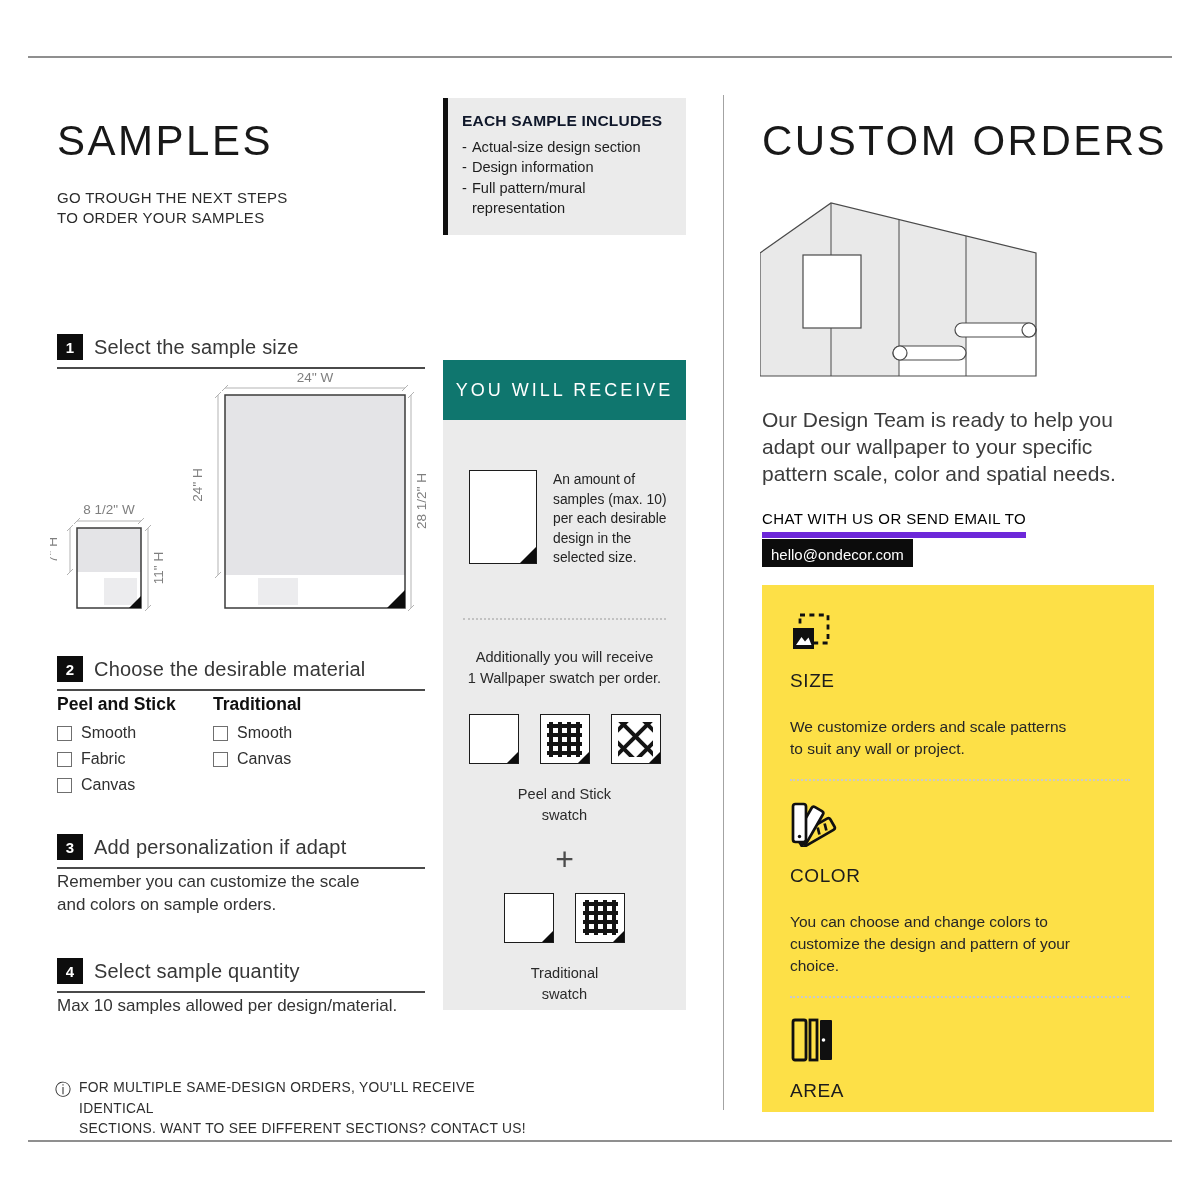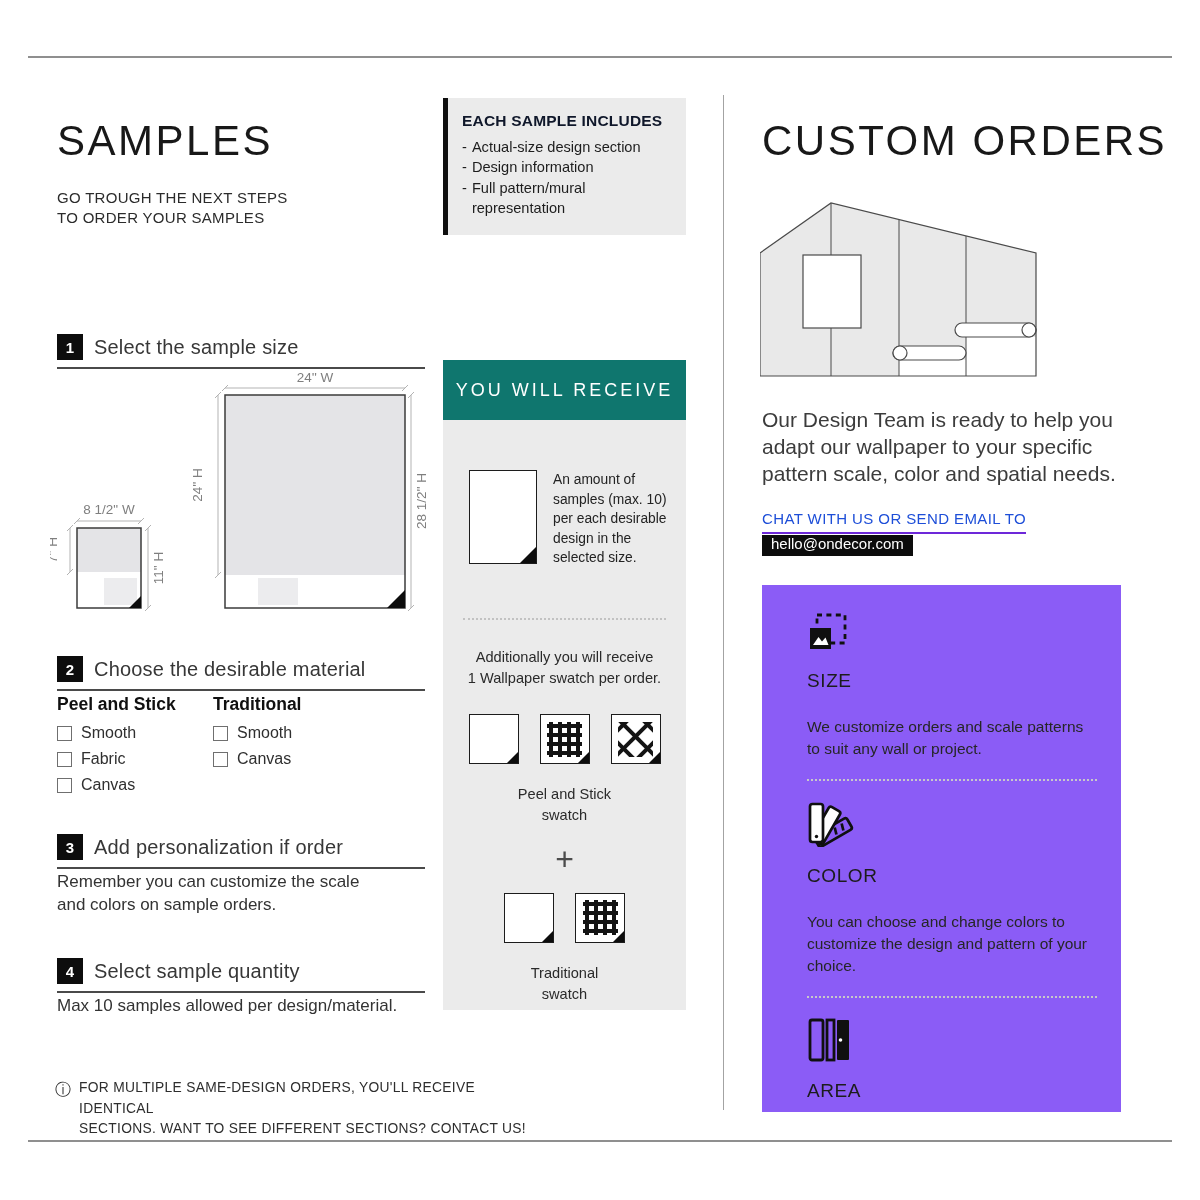--- a/index.html
+++ b/index.html
@@ -51,26 +51,26 @@
   .dotted{border-top:2px dotted #c2c2c2;margin:50px 20px 0;}
   .additional{margin-top:27px;text-align:center;font-size:14.6px;color:#2a2a2a;line-height:1.45;white-space:pre-line;}
   .swatch-row{margin-top:25px;display:flex;justify-content:center;gap:21px;}
   .swatch{position:relative;width:48px;height:48px;background:#fff;border:1.6px solid #1c1c1c;
           display:flex;align-items:center;justify-content:center;}
   .swatch-label{margin-top:20px;text-align:center;font-size:14.6px;color:#2a2a2a;line-height:1.45;white-space:pre-line;}
   .plus{margin-top:16px;text-align:center;font-size:32px;font-weight:300;color:#4c4c4c;line-height:1;}
 
   
   .intro{font-size:21px;line-height:1.29;color:#3c3c3c;white-space:pre-line;}
-  .contact-label{display:inline-block;font-size:15px;letter-spacing:.4px;color:#1d4ed8;
-                 border-bottom:2px solid #6d28d9;padding-bottom:5px;}
+  .contact-label{display:inline-block;font-size:15px;letter-spacing:.4px;color:#000000;
+                 border-bottom:6px solid #6d28d9;padding-bottom:5px;}
   .email-badge{display:inline-block;background:#0c0c0c;color:#fff;font-size:15px;
-               padding:0 9px 4px;margin-top:1px;}
-  .info-panel{left:762px;top:585px;width:359px;height:527px;background:#8b5cf6;
-              padding:27px 0 0 45px;box-sizing:border-box;}
+               padding:7px 9px 4px;margin-top:1px;}
+  .info-panel{left:762px;top:585px;width:392px;height:527px;background:#fde047;
+              padding:27px 0 0 28px;box-sizing:border-box;}
   .sec-heading{font-size:19px;letter-spacing:.6px;color:#1c1c1c;margin:14px 0 0;font-weight:400;}
   .sec-text{font-size:15.5px;line-height:1.4;color:#262626;margin-top:24px;white-space:pre-line;}
   .panel-dotted{border-top:2px dotted #c9c9c9;margin:20px 24px 20px 0;}
 </style>
 </head>
 <body>
 
 <div class="page">
 
   <div class="hrule top"></div>
@@ -166,21 +166,21 @@
       <span class="opt-label">Smooth</span>
     </div>
     <div class="opt">
       <span class="cb"></span>
       <span class="opt-label">Canvas</span>
     </div>
   </div>
 
   <div class="abs step-header" style="left:57px;top:834px;">
     <span class="step-num">3</span>
-    <span class="step-label">Add personalization if order</span>
+    <span class="step-label">Add personalization if adapt</span>
   </div>
   <p class="abs step-text" style="left:57px;top:870px;margin:0;width:390px;">Remember you can customize the scale
 and colors on sample orders.</p>
 
   <div class="abs step-header" style="left:57px;top:958px;">
     <span class="step-num">4</span>
     <span class="step-label">Select sample quantity</span>
   </div>
   <p class="abs step-text" style="left:57px;top:994px;margin:0;width:390px;">Max 10 samples allowed per design/material.</p>
 

